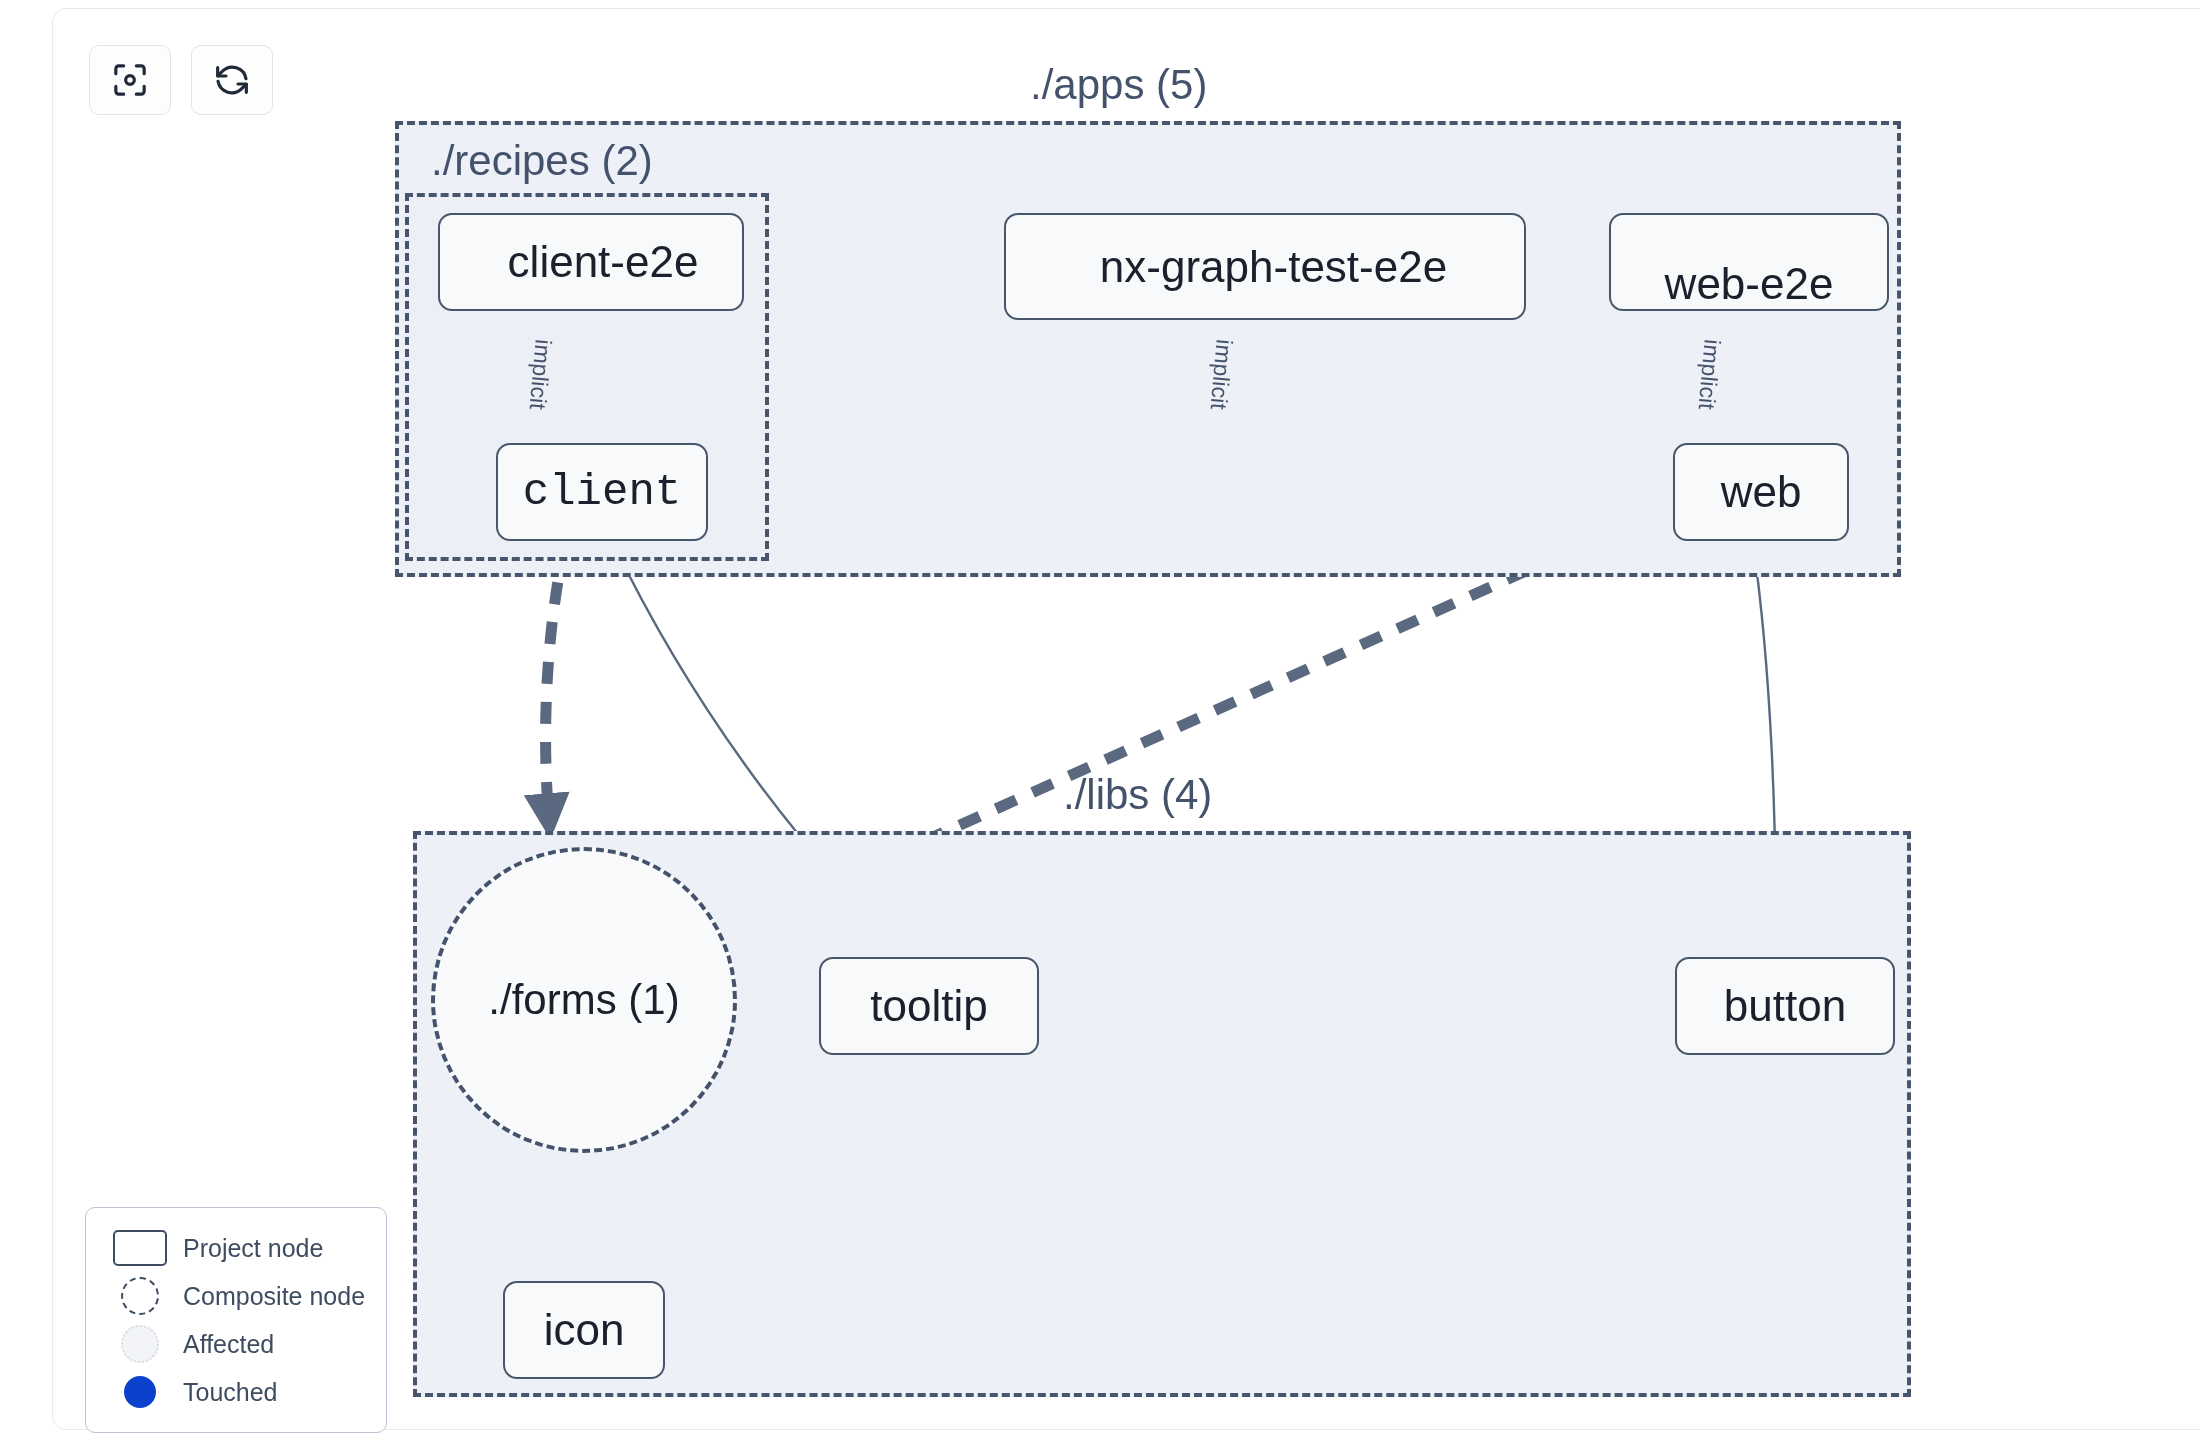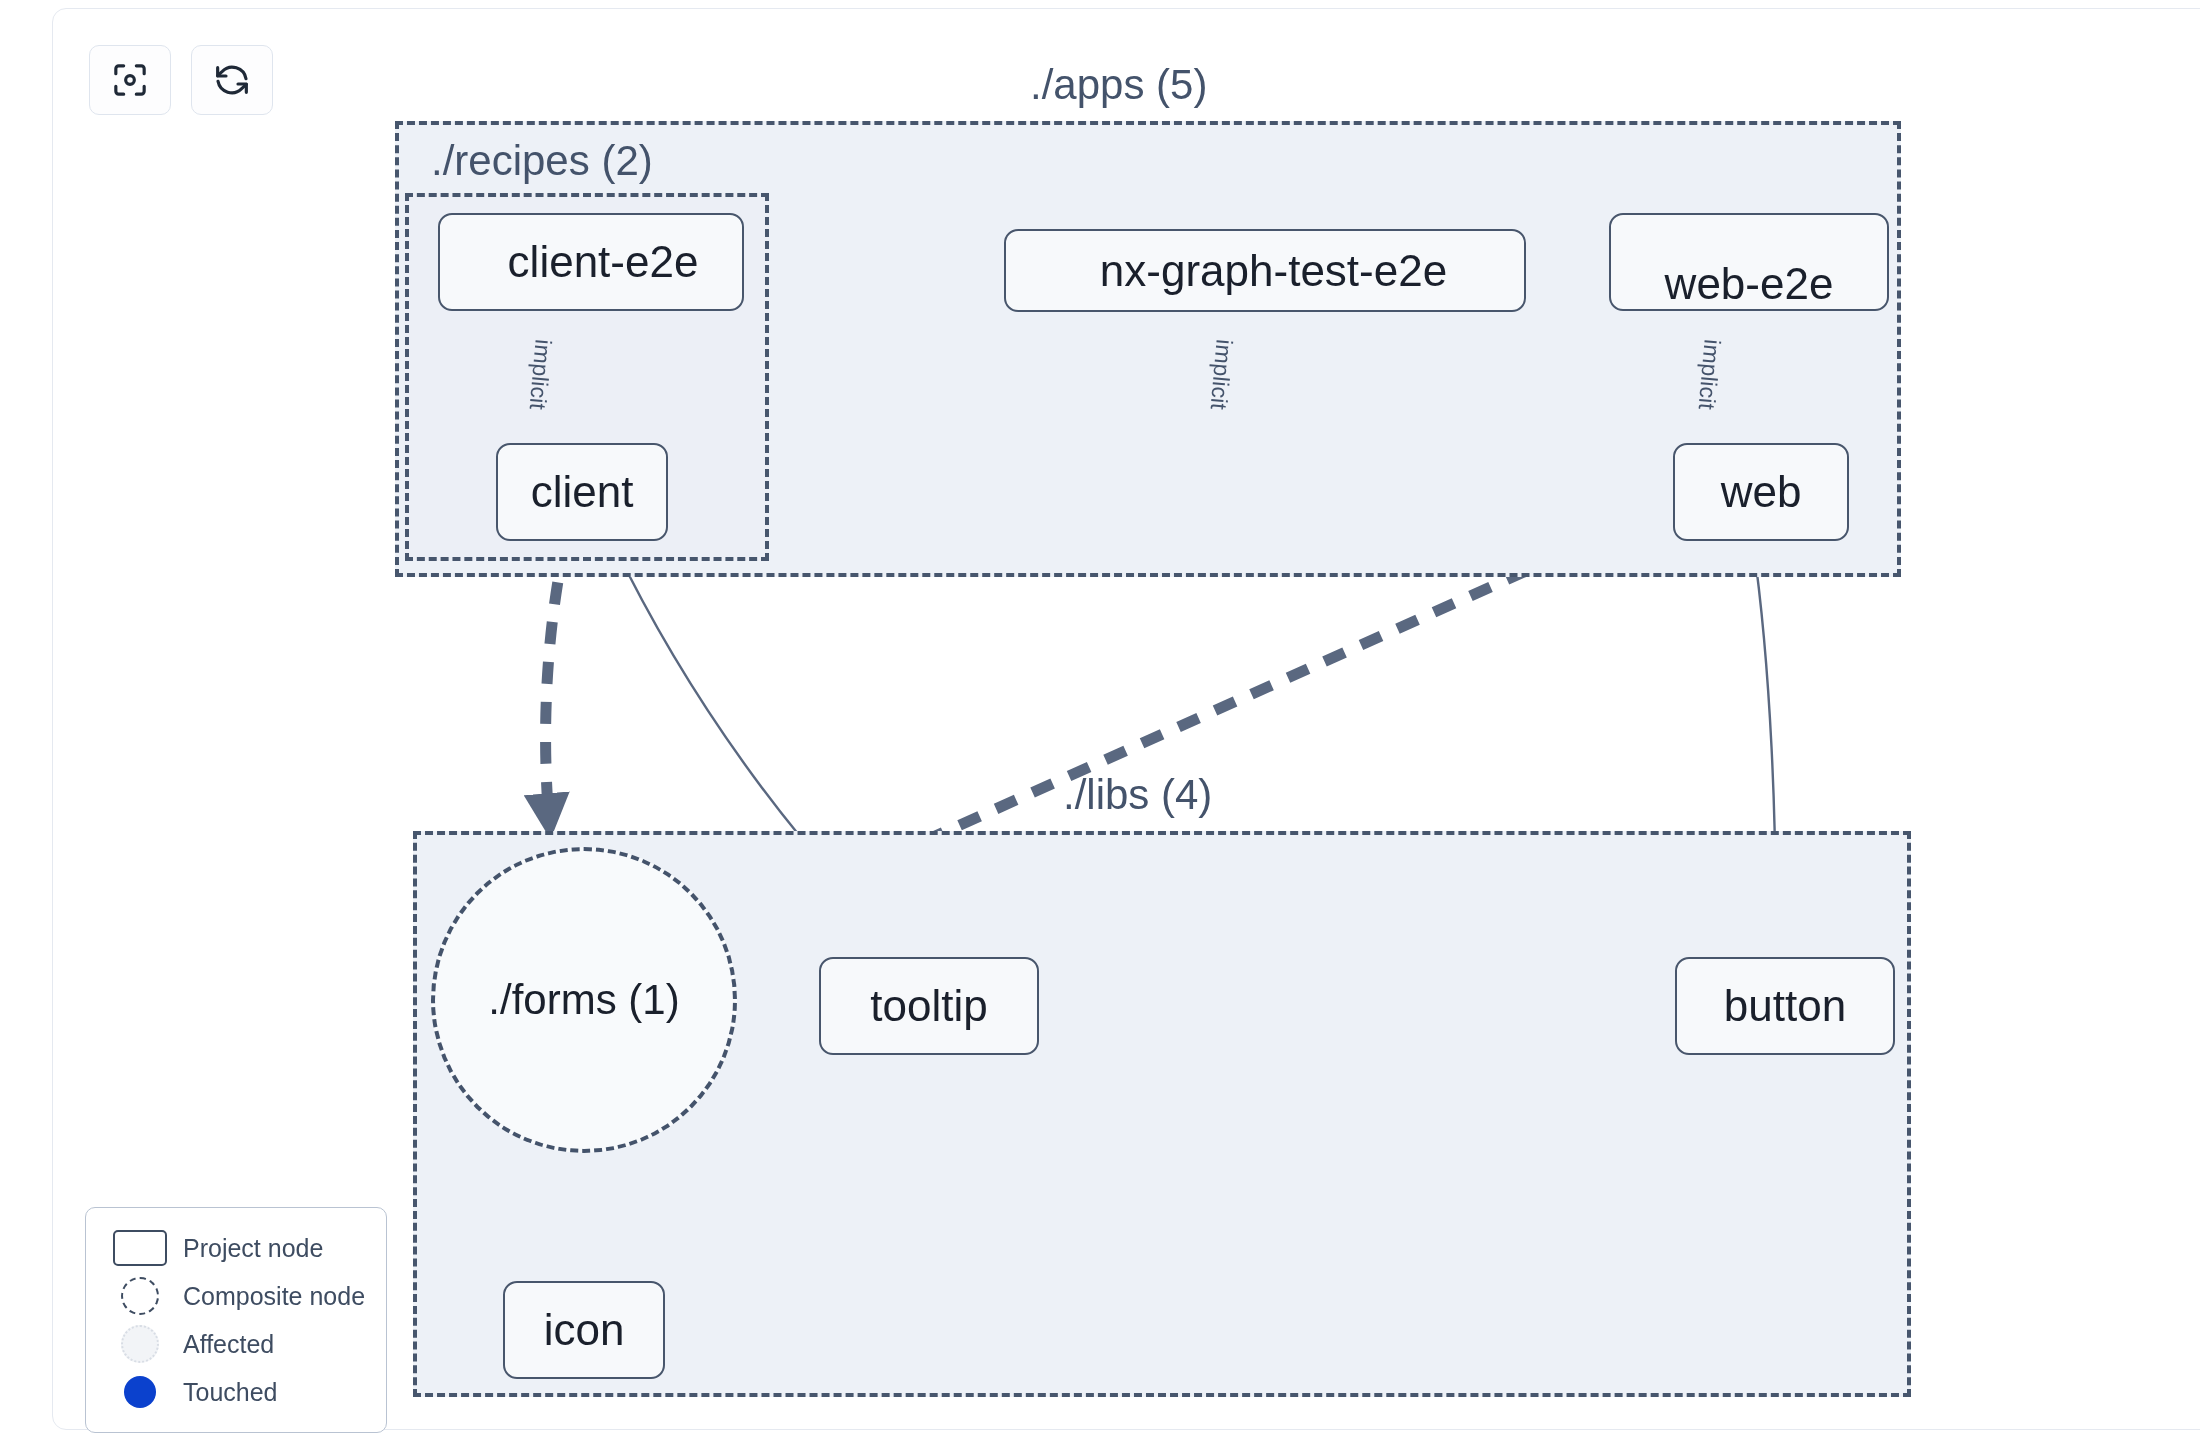--- a/index.html
+++ b/index.html
@@ -220,29 +220,29 @@
     <div class="group sub" style="left:352px; top:184px; width:364px; height:368px;"></div>
     <div class="group-label" style="left:378px; top:131px;">./recipes (2)</div>
 
     <div class="group" style="left:360px; top:822px; width:1498px; height:566px;"></div>
     <div class="group-label" style="left:1010px; top:765px;">./libs (4)</div>
 
     <div class="node" style="left:385px; top:204px; width:306px; height:98px;padding-left:24px;">
       <span>client-e2e</span>
     </div>
 
-    <div class="node" style="left:951px; top:220px; width:522px; height:83px;padding-left:17px;">
+    <div class="node" style="left:951px; top:204px; width:522px; height:107px;padding-left:17px;">
       <span>nx-graph-test-e2e</span>
     </div>
 
     <div class="node" style="left:1556px; top:204px; width:280px; height:98px;align-items:flex-end;">
       <span>web-e2e</span>
     </div>
 
-    <div class="node" style="left:443px; top:434px; width:172px; height:98px;">
+    <div class="node" style="left:443px; top:434px; width:212px; height:98px;font-family:Liberation Mono, monospace;">
       <span>client</span>
     </div>
 
 
     <div class="node" style="left:1620px; top:434px; width:176px; height:98px;">
       <span>web</span>
     </div>
 
     <div class="node composite" style="left:378px; top:838px; width:306px; height:306px;">
       <span>./forms (1)</span>

